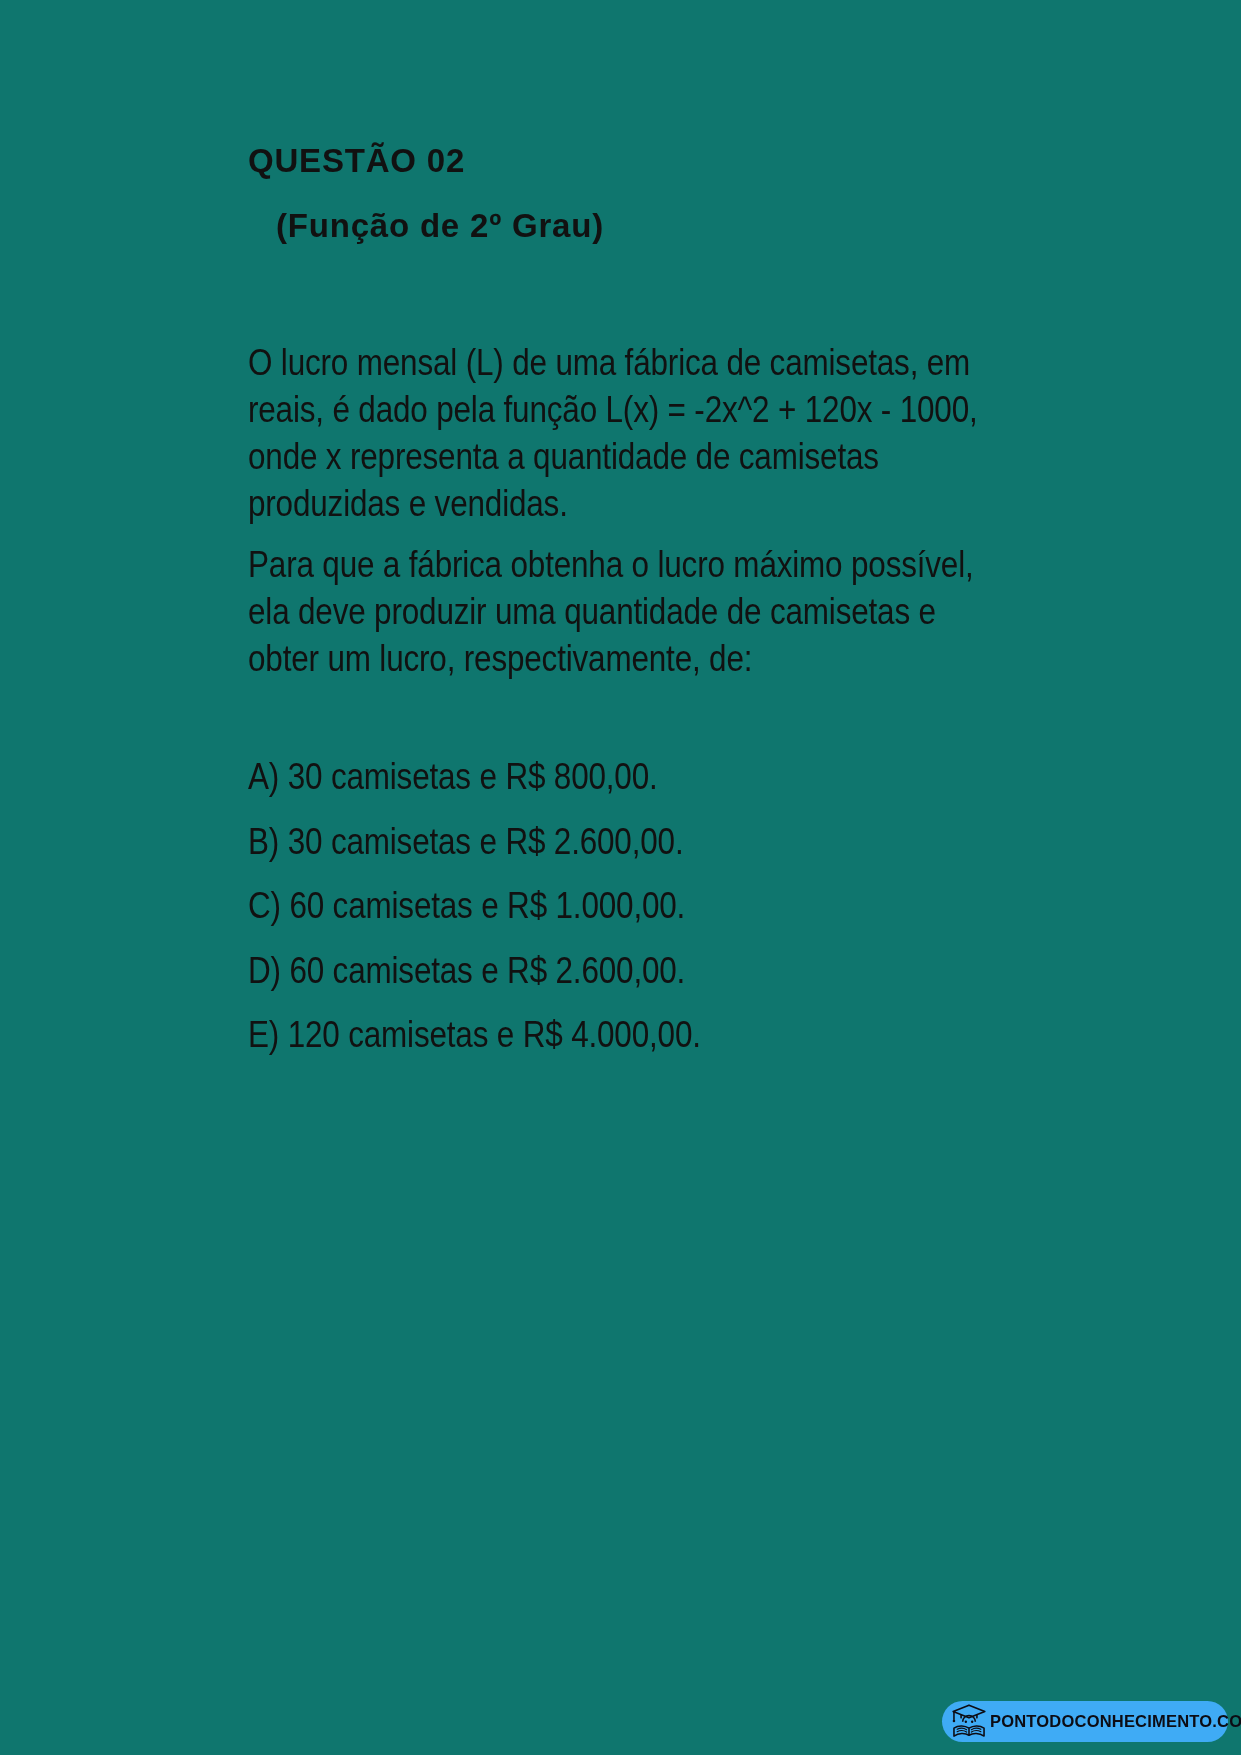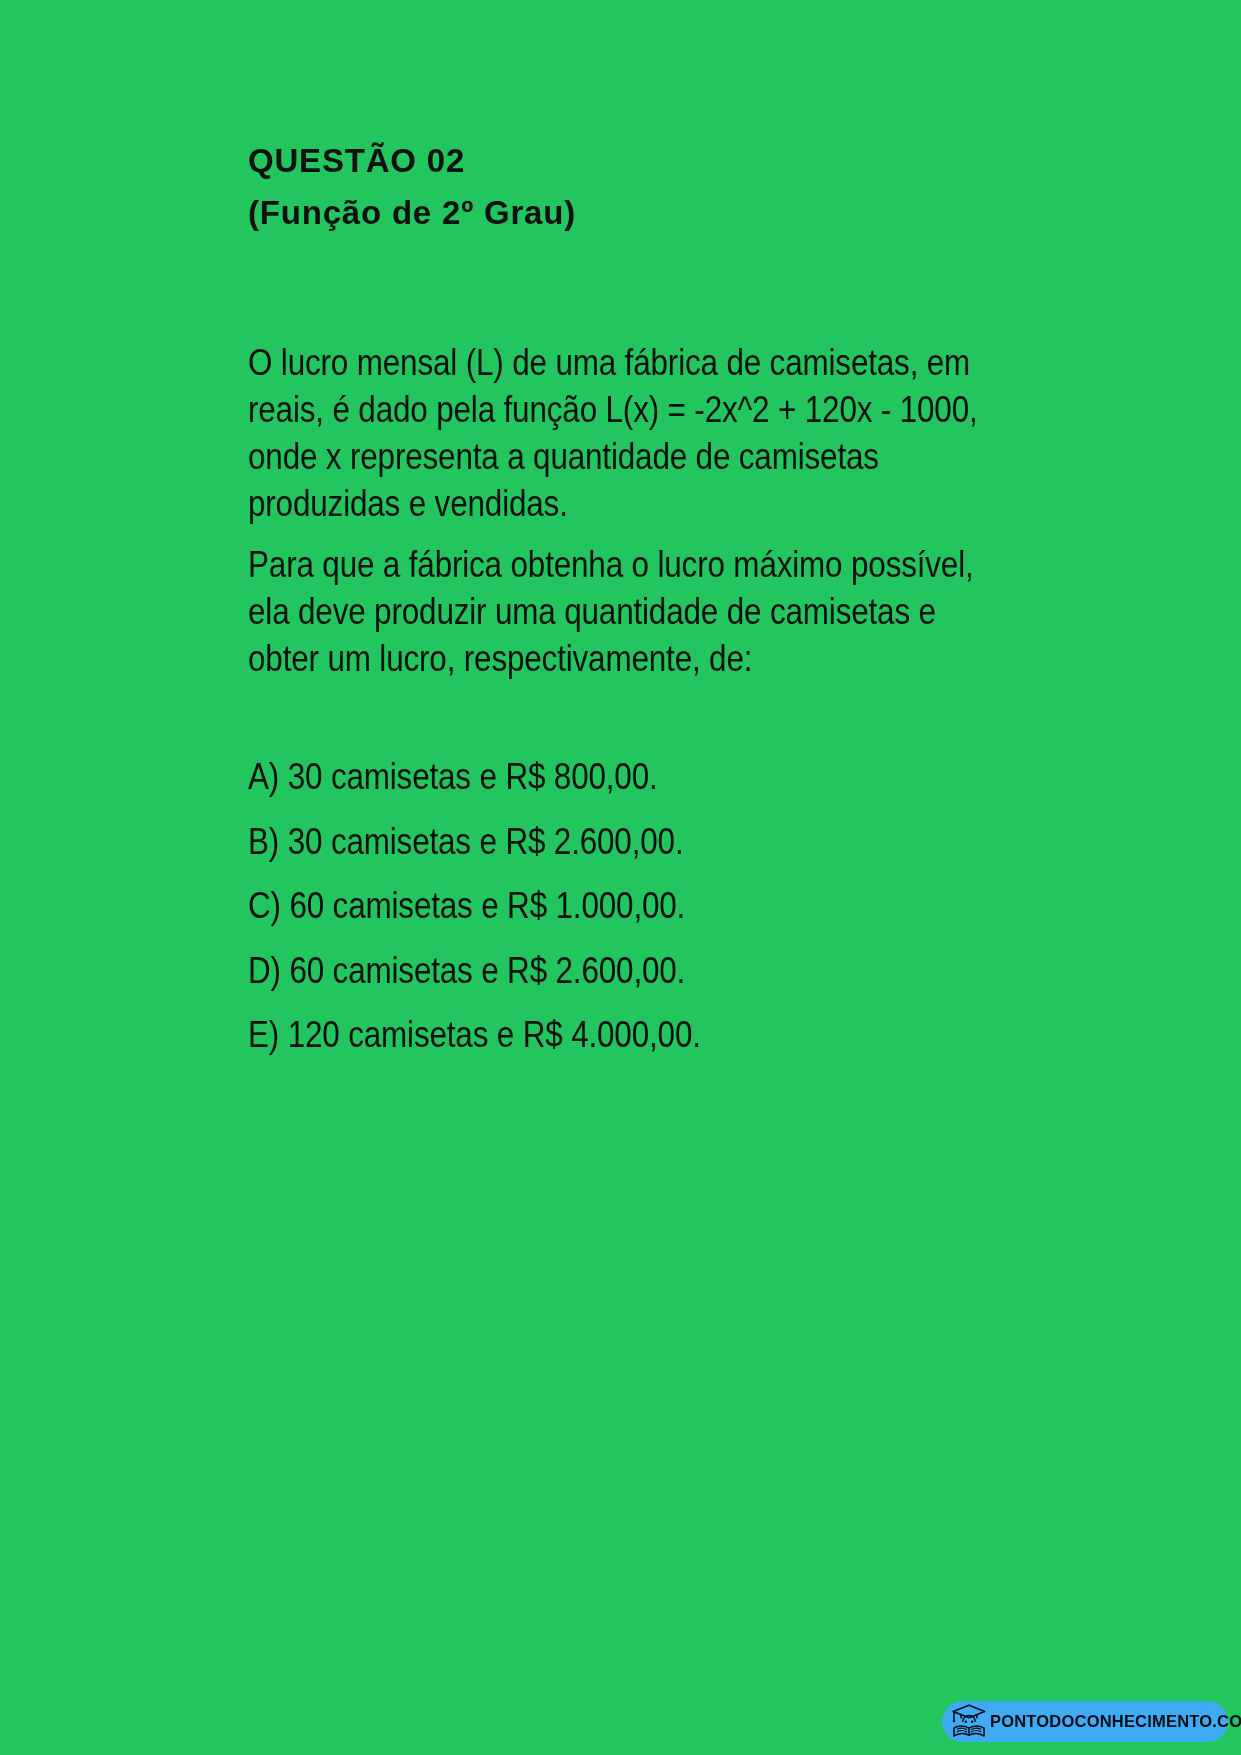--- a/index.html
+++ b/index.html
@@ -11,33 +11,33 @@
     width: 1241px;
     height: 1755px;
     position: relative;
     overflow: hidden;
     font-family: "Liberation Sans", sans-serif;
     color: #111111;
   }
   .page {
     position: absolute;
     inset: 0;
-    background: #22c55e;
+    background: #0f766e;
   }
   .heading {
     position: absolute;
     left: 248px;
     font-size: 33px;
     font-weight: 700;
     letter-spacing: 0.8px;
     line-height: 40px;
     white-space: nowrap;
   }
   .h1 { top: 141px; }
-  .h2 { top: 193px; }
+  .h2 { top: 206px; margin-left: 28px; }
   .bodytext {
     position: absolute;
     left: 248px;
     font-size: 37px;
     line-height: 47px;
     white-space: pre-line;
     transform: scaleX(0.85);
     transform-origin: 0 0;
     letter-spacing: -0.2px;
   }

